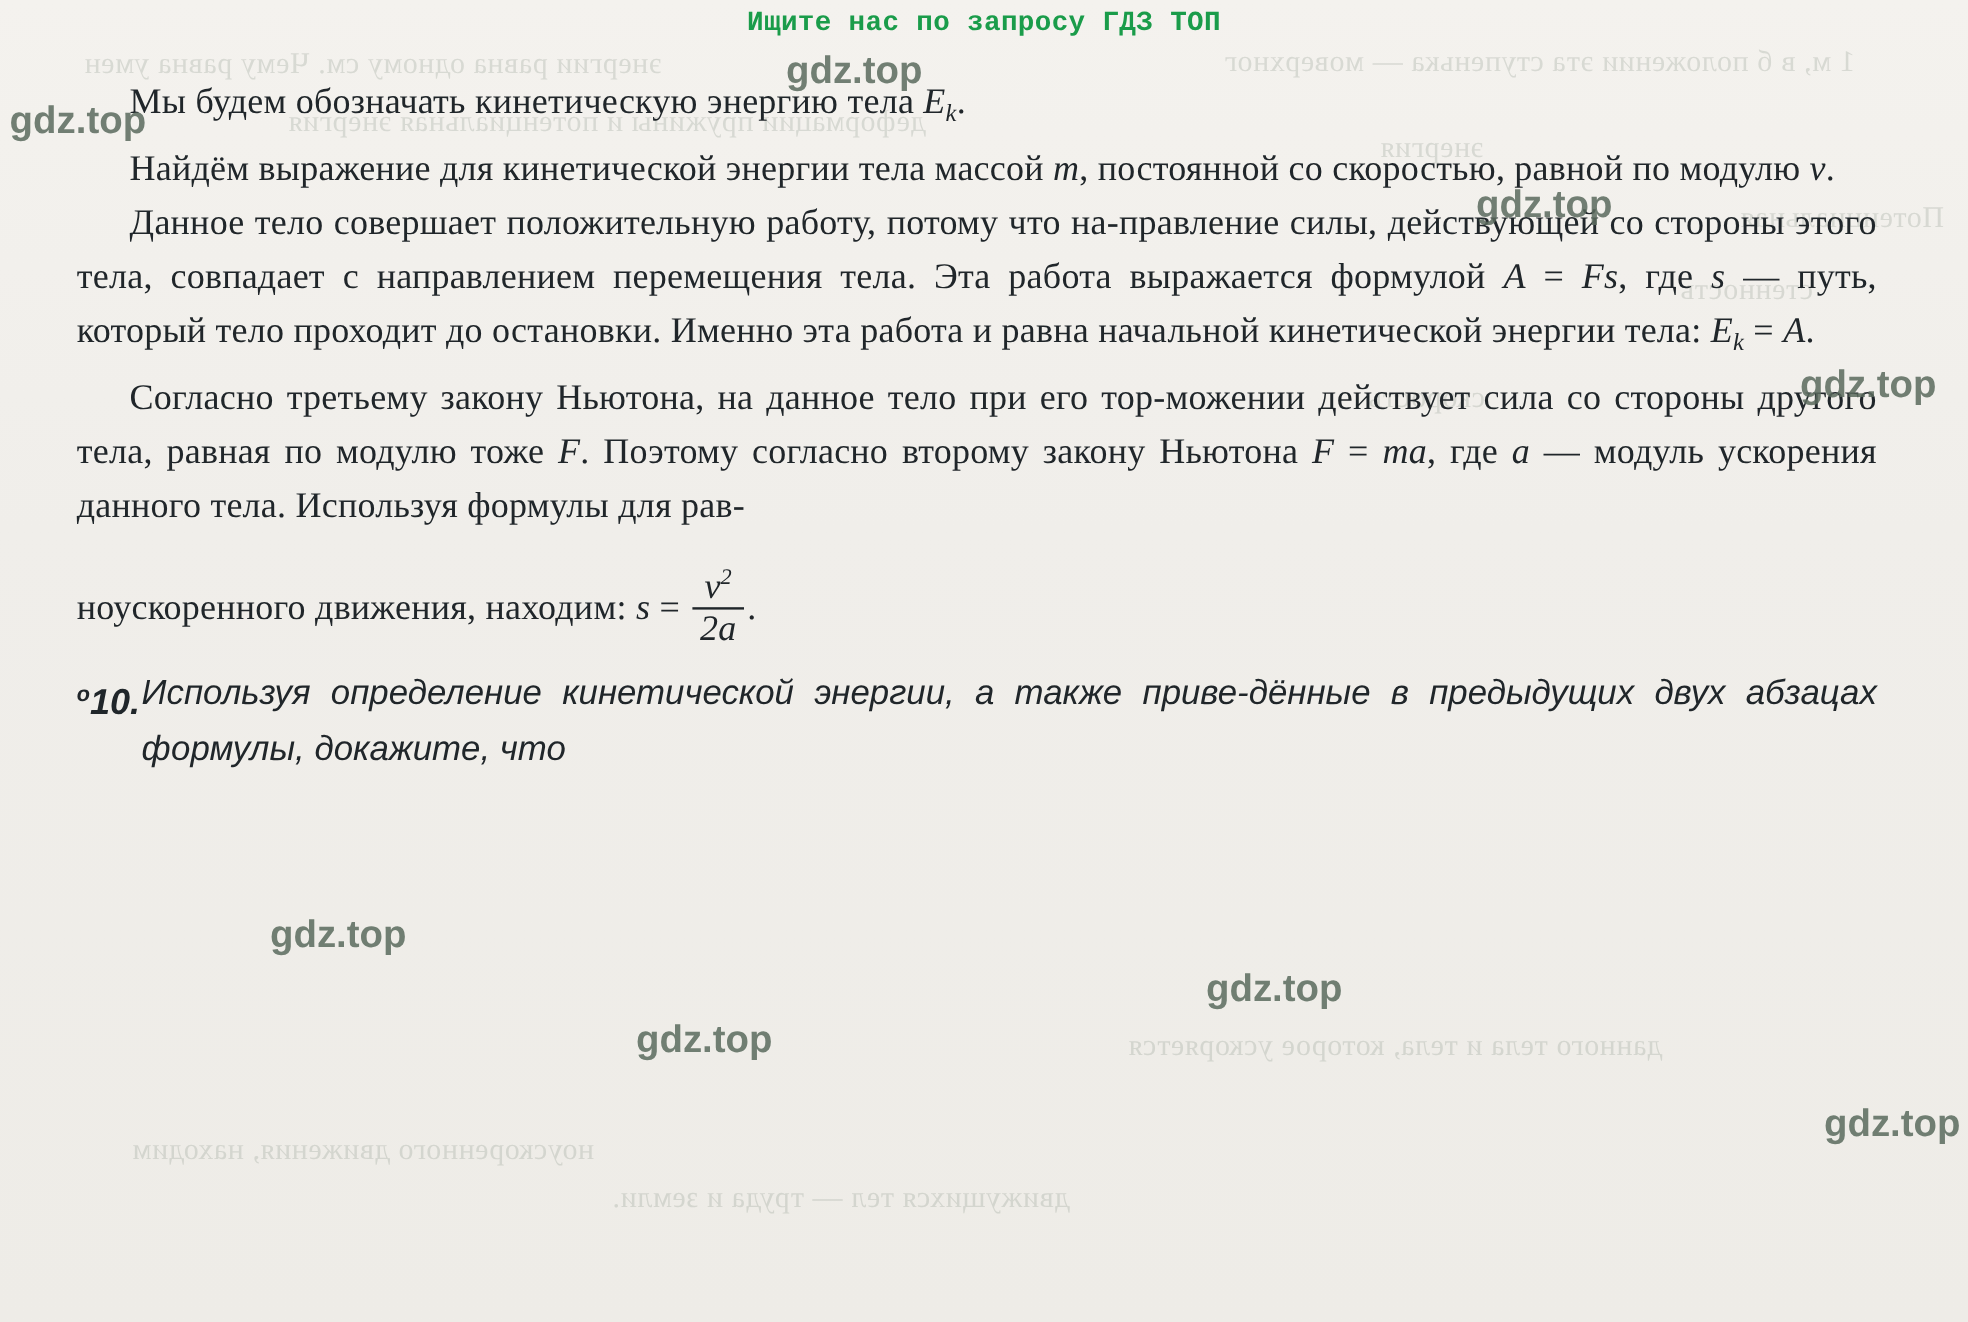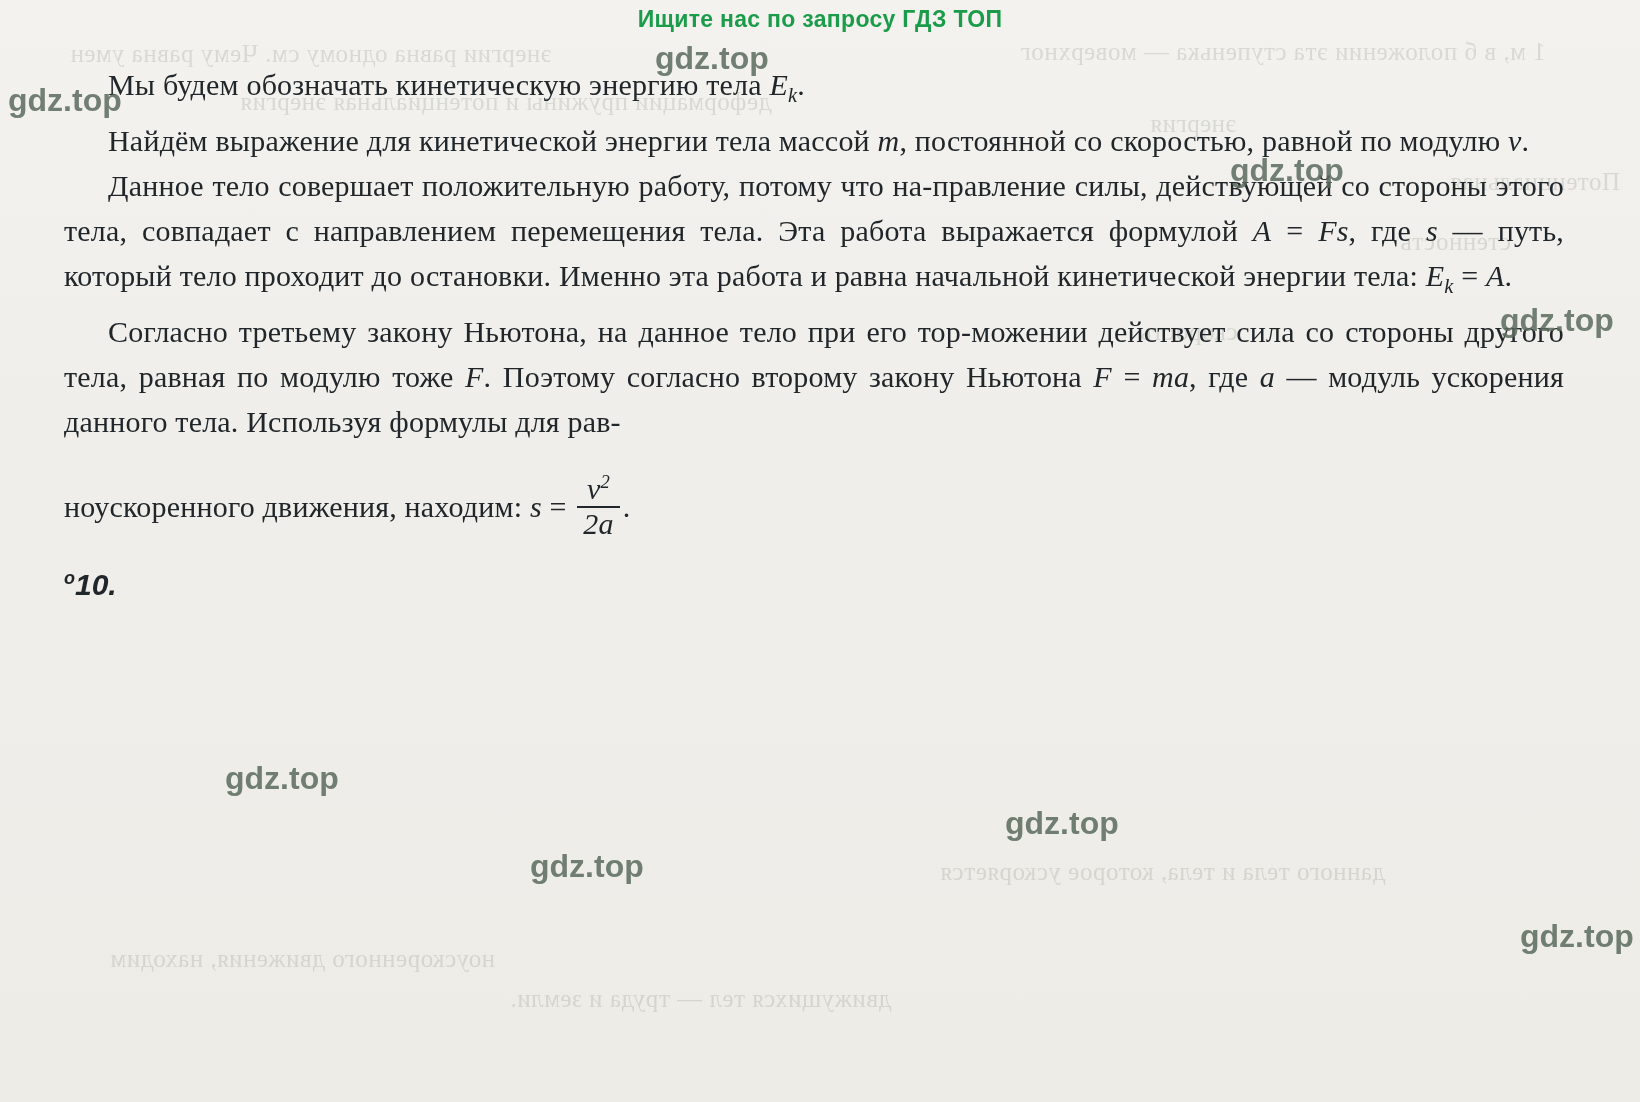--- a/index.html
+++ b/index.html
@@ -31,21 +31,21 @@
     pointer-events: none;
     user-select: none;
   }
   .top-banner {
     position: absolute;
     top: 6px;
     left: 0;
     width: 100%;
     text-align: center;
     color: #1a9c4a;
-    font-family: Liberation Sans, sans-serif;
+    font-family: Liberation Mono, monospace;
     font-size: 23px;
     font-weight: bold;
     letter-spacing: 0.3px;
   }
   .bottom-banner {
     position: absolute;
     bottom: 12px;
     left: 0;
     width: 100%;
     text-align: center;
@@ -188,20 +188,21 @@
     <p class="para">
       <span class="ind"></span><span>Согласно  третьему  закону  Ньютона,  на  данное  тело  при  его  тор-можении  действует  сила  со  стороны  другого  тела,  равная  по  модулю  тоже  </span><span class="it">F</span><span>.  Поэтому  согласно  второму  закону  Ньютона  </span><span class="it">F</span><span> = </span><span class="it">ma</span><span>,  где  </span><span class="it">a</span><span>  —  модуль  ускорения  данного  тела.  Используя  формулы  для  рав-</span>
     </p>
 
     <p class="para" style="margin-top:28px;">
       <span>ноускоренного  движения,  находим:  </span><span class="it">s</span><span> = </span><span class="frac"><span class="num"><span>v</span><span class="sup">2</span></span><span class="den">2a</span></span><span>.</span>
     </p>
 
     <div class="task">
       <span class="num"><span class="deg">о</span><span>10.</span></span>
+      <span class="task-body">Используя  определение  кинетической  энергии,  а  также  приве-дённые  в  предыдущих  двух  абзацах  формулы,  докажите,  что</span>
     </div>
 
   </div>
 
   <div>
     <div class="wm" style="left:655px; top:40px;">gdz.top</div>
     <div class="wm" style="left:8px;   top:82px;">gdz.top</div>
     <div class="wm" style="left:1230px;top:152px;">gdz.top</div>
     <div class="wm" style="left:1500px;top:302px;">gdz.top</div>
     <div class="wm" style="left:225px; top:760px;">gdz.top</div>

